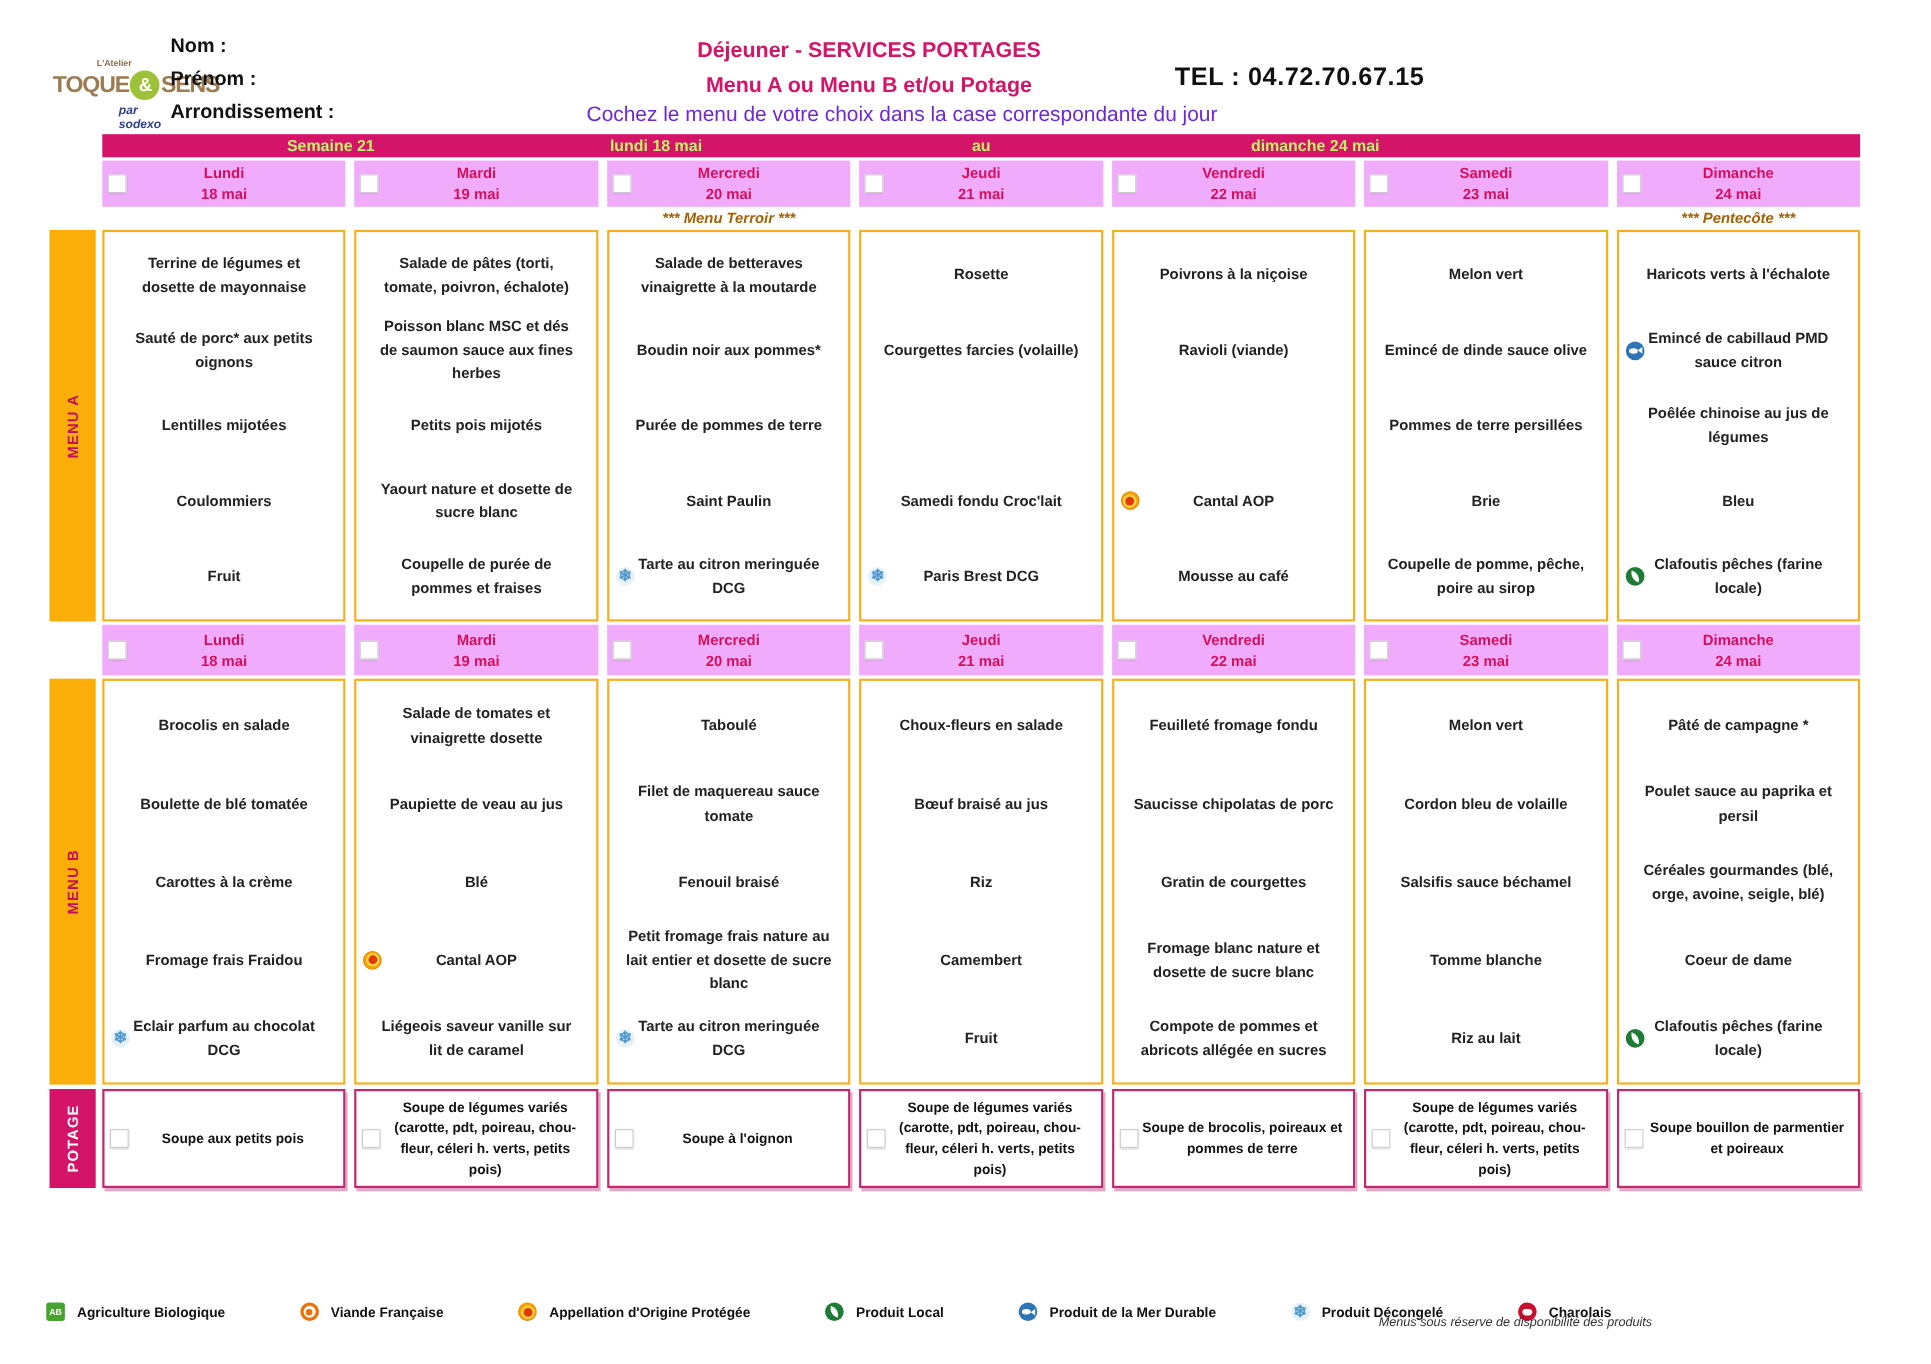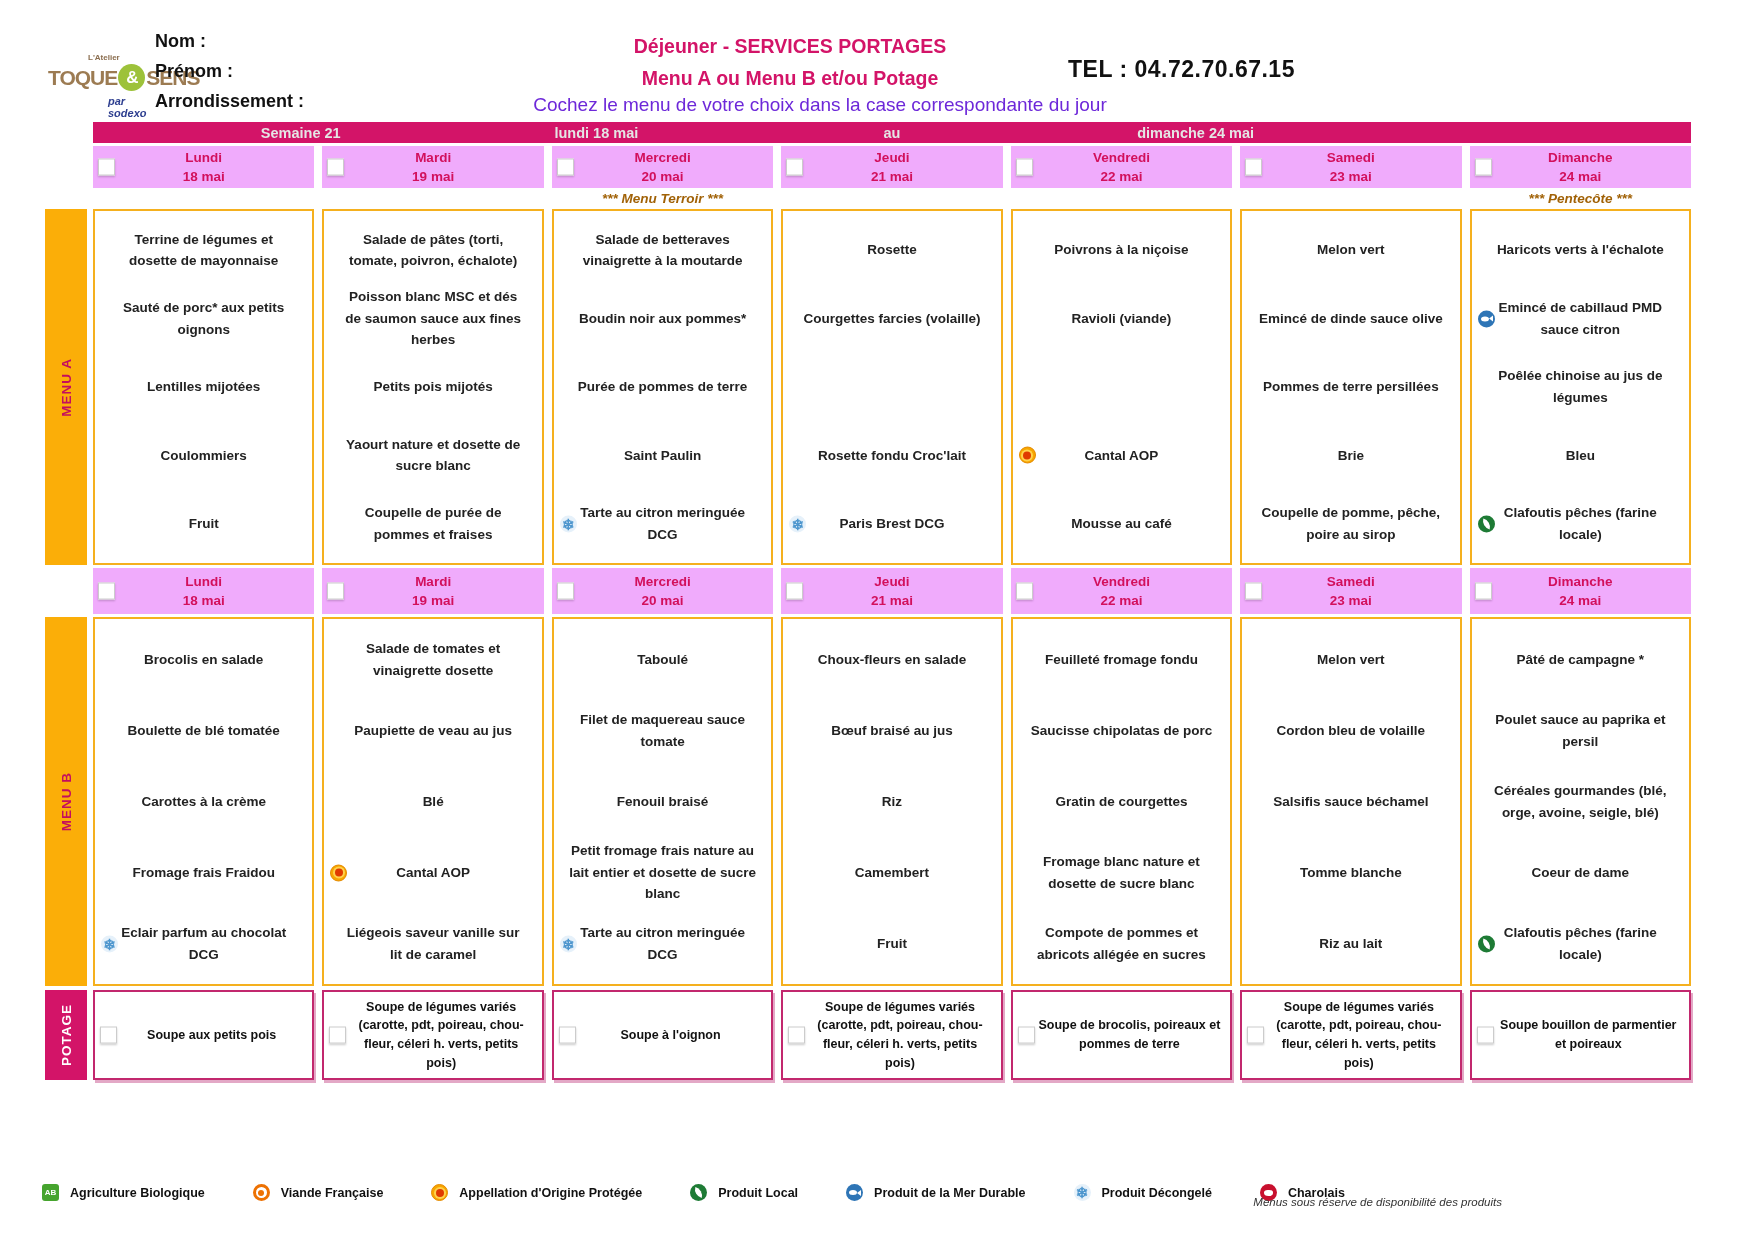--- a/index.html
+++ b/index.html
@@ -27,21 +27,21 @@
           border-bottom-color:transparent;border-left-color:transparent;transform:rotate(-40deg);}
   .rl-table{position:absolute;left:28px;top:20px;width:52px;height:20px;background:#3FA43C;
             transform:skewX(-24deg) rotate(-6deg);border-radius:2px;}
   .rl-dash{position:absolute;left:8px;top:9px;width:36px;height:2px;background:#fff;opacity:.8;}
   .rl-pin{position:absolute;left:60px;top:8px;width:8px;height:13px;background:#D02C2C;}
   .rl-i{position:absolute;left:18px;top:12px;width:7px;height:34px;background:#2456A4;border-radius:4px;transform:rotate(10deg);}
   .rl-idot{position:absolute;left:14px;top:4px;width:8px;height:8px;background:#2456A4;border-radius:50%;}
   .rlogo-ugfrl{position:absolute;left:0;bottom:1px;width:100%;color:#2456A4;font-weight:bold;font-size:10px;}
 
   
-  .weekbar{position:absolute;left:93px;top:122px;width:1598px;height:21px;background:#D31468;color:#e5e5e5;
+  .weekbar{position:absolute;left:93px;top:122px;width:1598px;height:21px;background:#D31468;color:#bef264;
            font-weight:bold;font-size:14.5px;}
   .weekbar span{position:absolute;top:50%;transform:translate(-50%,-50%);white-space:nowrap;}
   .wb1{left:13%;} .wb2{left:31.5%;} .wb3{left:50%;} .wb4{left:69%;}
 
   
   .grid7{position:absolute;left:93px;width:1598px;display:grid;grid-template-columns:repeat(7,1fr);column-gap:8px;}
   #day-row-1{top:146px;height:42px;}
   #special-row{top:189px;height:18px;}
   #menu-a-row{top:209px;height:356px;}
   #day-row-2{top:568px;height:46px;}
@@ -62,21 +62,21 @@
                display:flex;align-items:center;justify-content:center;text-align:center;font-weight:bold;
                font-size:12.5px;line-height:1.5;color:#111;padding:2px 8px 2px 24px;}
 
   .vlabel{position:absolute;left:45px;width:42px;display:flex;align-items:center;justify-content:center;}
   #label-a{top:209px;height:356px;background:#FBAE08;color:#C40E5E;}
   #label-b{top:617px;height:369px;background:#FBAE08;color:#C40E5E;}
   #label-potage{top:990px;height:90px;background:#D31468;color:#fff;}
   .vtext{writing-mode:vertical-rl;transform:rotate(180deg);font-weight:bold;font-size:13.5px;letter-spacing:1px;}
 
   
-  #legend{position:absolute;left:42px;top:1184px;display:flex;align-items:center;gap:48px;}
+  #legend{position:absolute;left:42px;top:1184px;display:flex;align-items:center;gap:68px;}
   .leg-item{display:flex;align-items:center;gap:11px;font-weight:bold;font-size:12.5px;color:#111;white-space:nowrap;}
   .footnote{position:absolute;right:253px;top:1196px;font-style:italic;font-size:11.5px;color:#333;}
 
   
   .ic{width:17px;height:17px;border-radius:50%;display:inline-flex;align-items:center;justify-content:center;
       position:relative;flex:0 0 auto;box-sizing:border-box;}
   .snowflake-icon{color:#4D96CE;font-size:15px;background:#E6F1FA;line-height:1;}
   .aop-icon{background:#F7A600;border:1px solid #E58A00;}
   .aop-icon::after{content:"";width:8px;height:8px;border-radius:50%;background:#E03A00;box-shadow:0 0 0 2px #FFD24D;}
   .sea-durable-icon{background:#2E75B6;}
@@ -256,21 +256,21 @@
         <div class="slot">
           <span>Rosette</span>
         </div>
         <div class="slot">
           <span>Courgettes farcies (volaille)</span>
         </div>
         <div class="slot">
           <span></span>
         </div>
         <div class="slot">
-          <span>Rosette fondu Croc'lait</span>
+          <span>Samedi fondu Croc'lait</span>
         </div>
         <div class="slot">
           <span class="ic snowflake-icon">❄</span>
           <span>Paris Brest DCG</span>
         </div>
       </div>
       <div class="menu-cell">
         <div class="slot">
           <span>Poivrons à la niçoise</span>
         </div>

